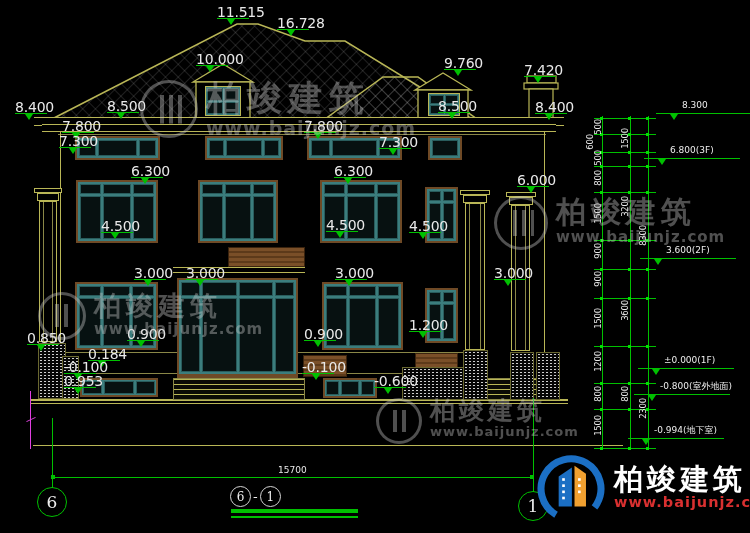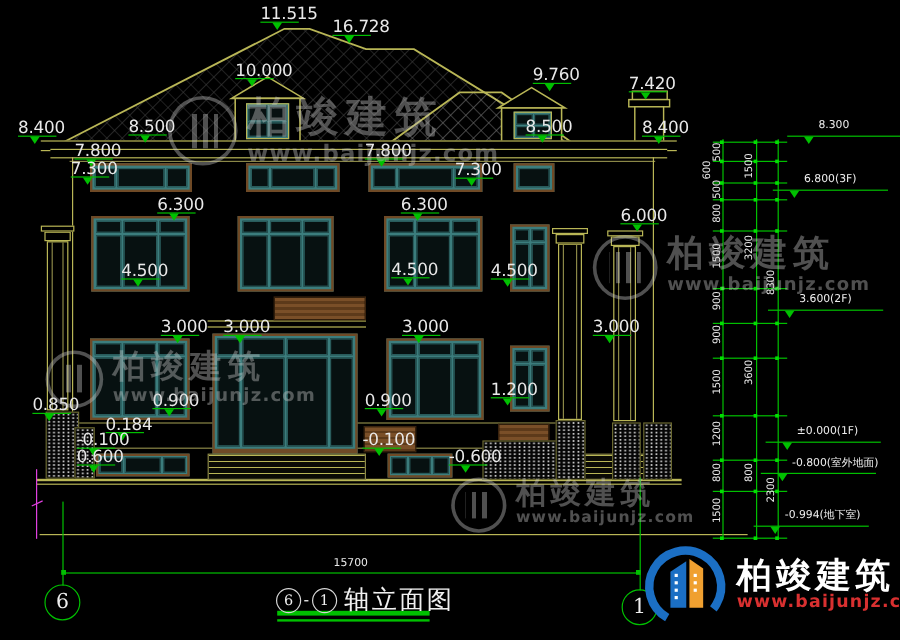--- a/index.html
+++ b/index.html
@@ -390,21 +390,21 @@
         <span class="t">-0.100</span>
         <span class="ln"></span>
         <i class="tri"></i>
       </div>
       <div class="dim" style="left: 302px; top: 363px;">
         <span class="t">-0.100</span>
         <span class="ln"></span>
         <i class="tri"></i>
       </div>
       <div class="dim" style="left: 64px; top: 377px;">
-        <span class="t">0.600</span>
+        <span class="t">0.953</span>
         <span class="ln"></span>
         <i class="tri"></i>
       </div>
       <div class="dim" style="left: 374px; top: 377px;">
         <span class="t">-0.600</span>
         <span class="ln"></span>
         <i class="tri"></i>
       </div>
     </div>
 
@@ -544,21 +544,20 @@
   <div class="gline" style="left:530px;top:475px;width:4px;height:4px;"></div>
   <div id="dim-15700">15700</div>
 
   <div class="bubble" style="left:37px;top:487px;">6</div>
   <div class="bubble" style="left:518px;top:491px;">1</div>
 
   <div id="main-title">
     <span class="tc">6</span>
     <span class="dash">-</span>
     <span class="tc">1</span>
-    <span class="tt">轴立面图</span>
   </div>
   <div class="gline" style="left:231px;top:509px;width:127px;height:4px;"></div>
   <div class="gline" style="left:231px;top:516px;width:127px;height:2px;"></div>
 
   <div class="wm wm1">
     <i class="wlogo"></i>
     <div>
         <div class="txt">柏竣建筑</div>
          <div class="url">www.baijunjz.com</div>
       </div>

